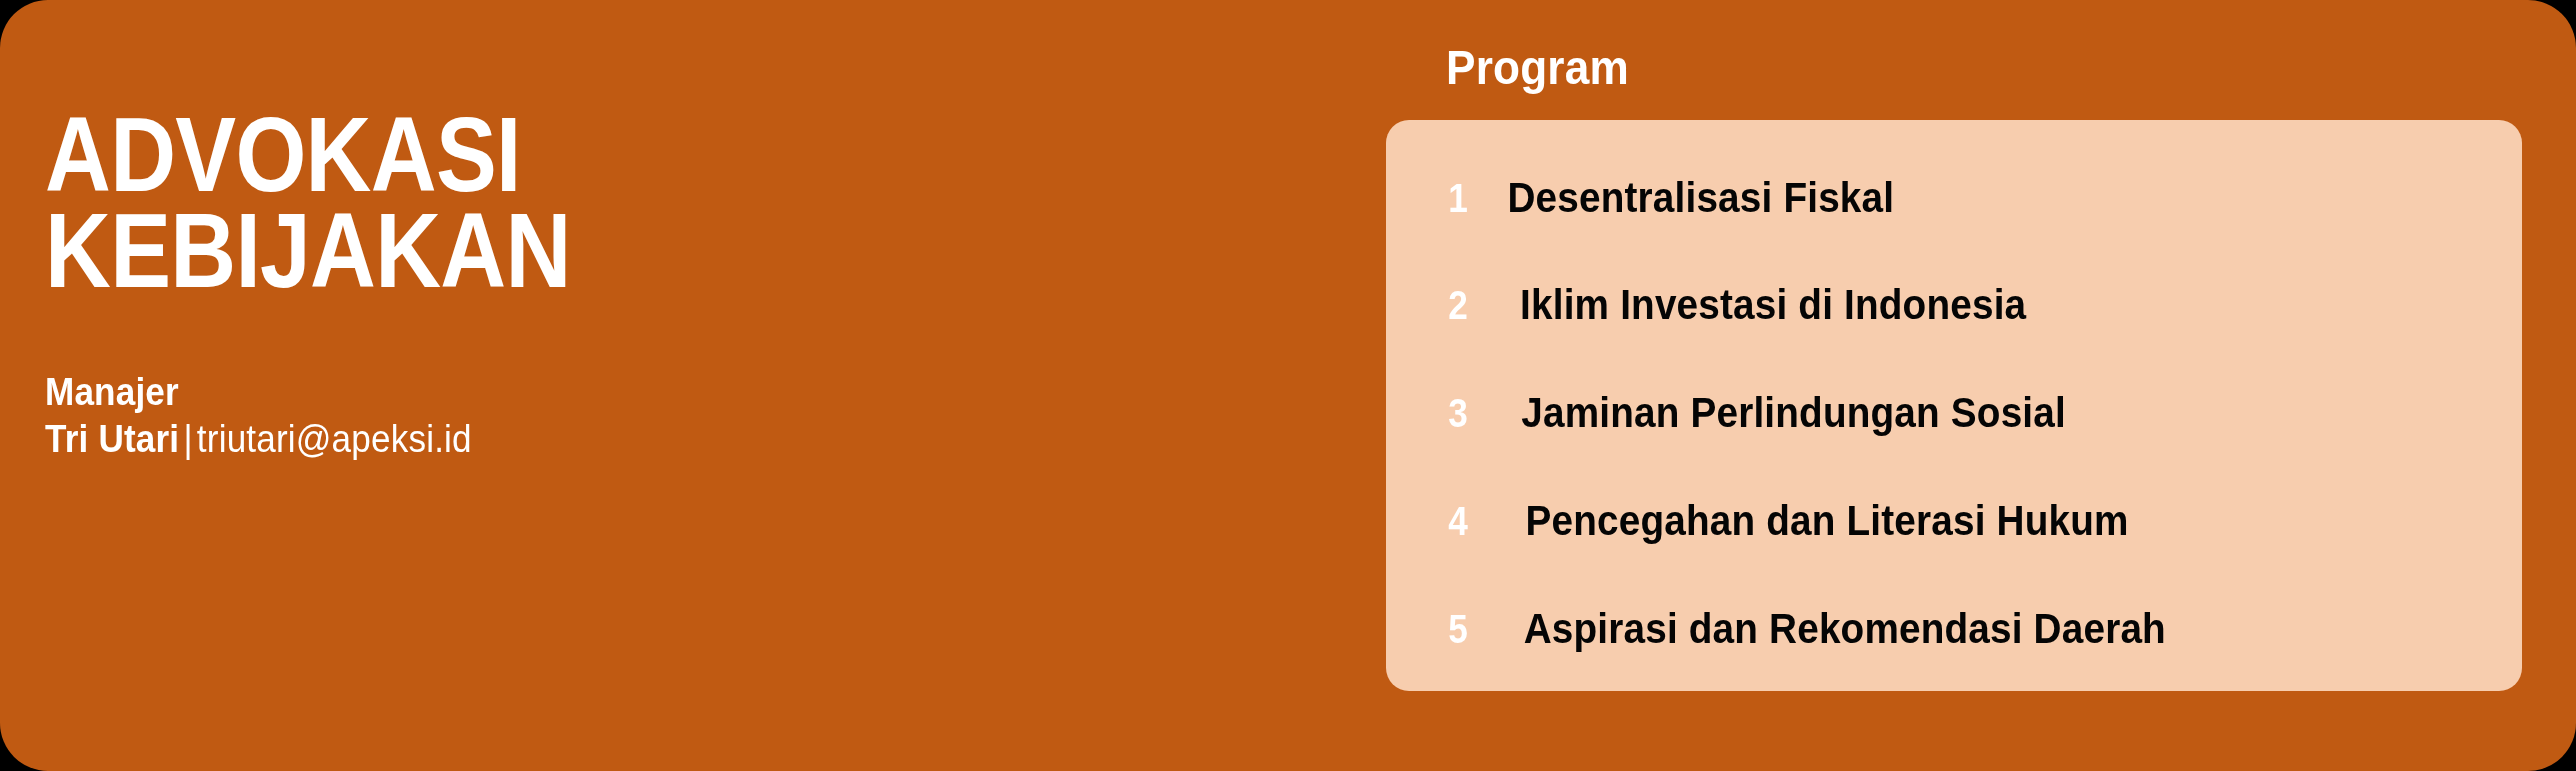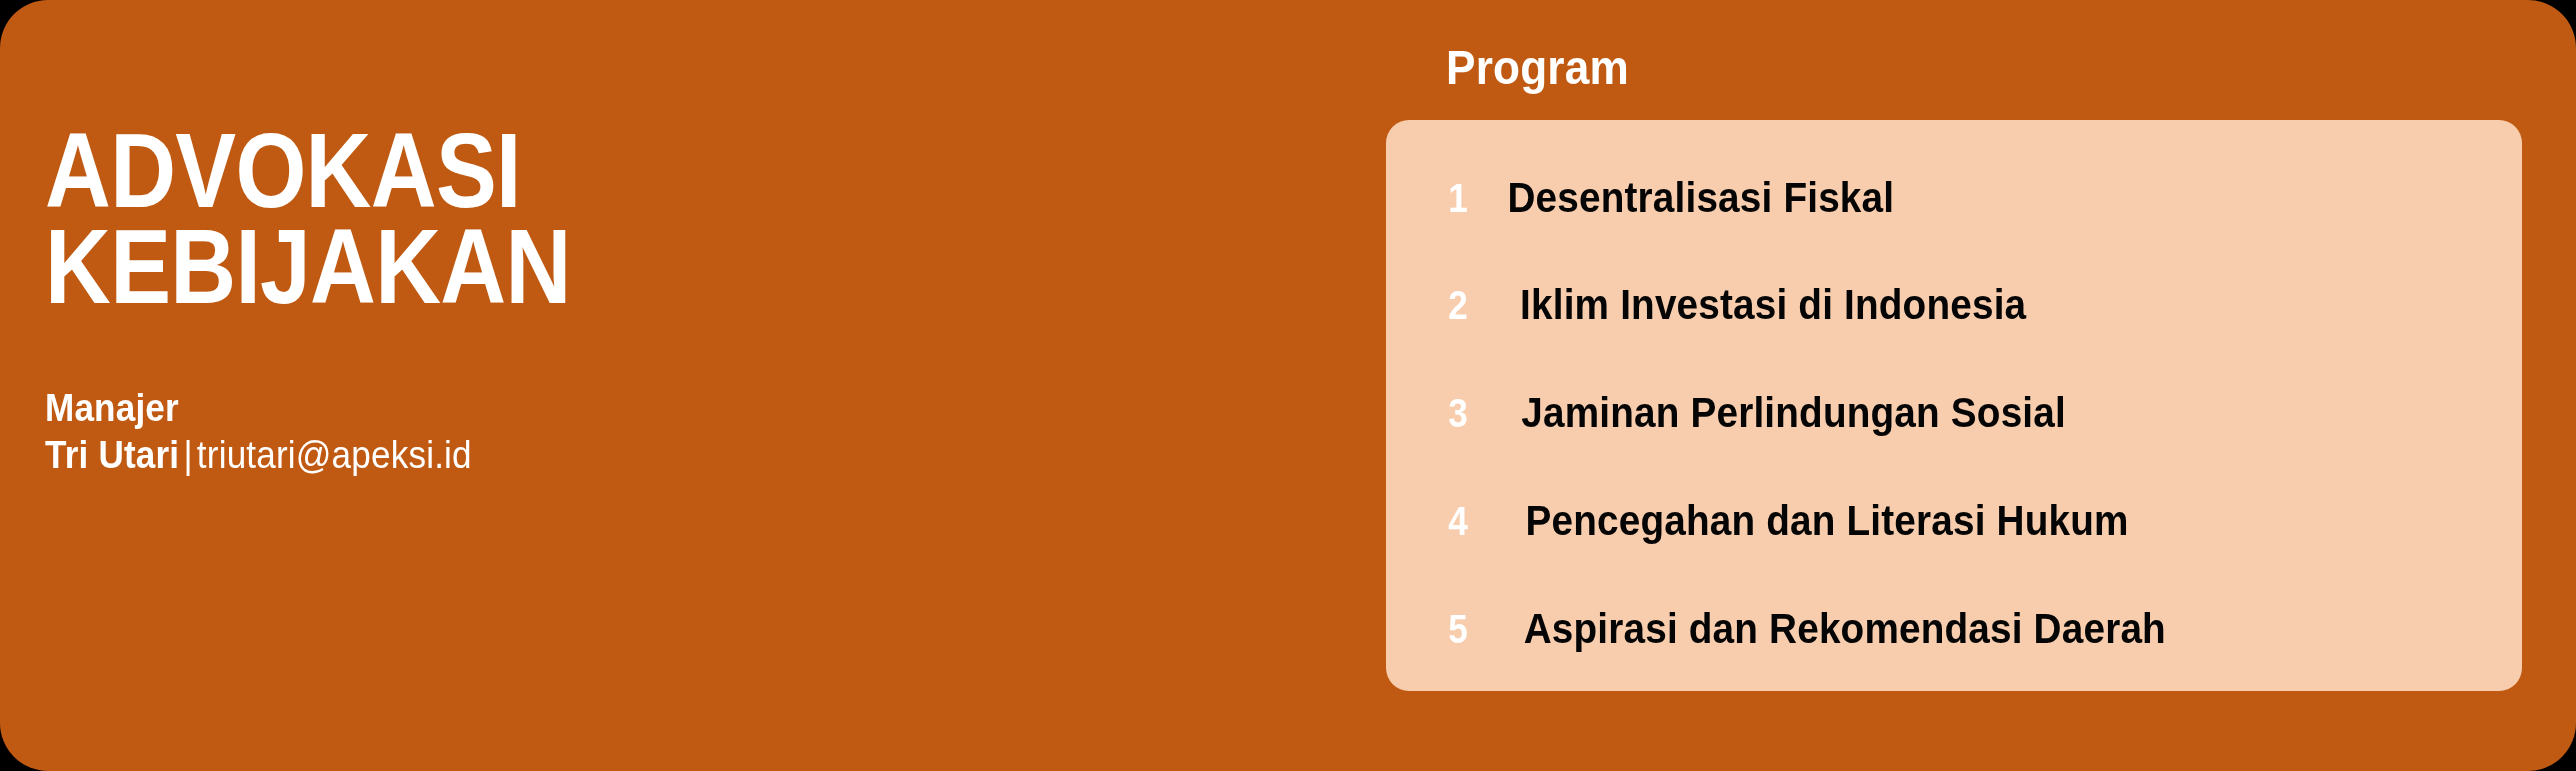--- a/index.html
+++ b/index.html
@@ -30,21 +30,21 @@
     width: 2576px;
     height: 771px;
     background: #C05A12;
     border-radius: 48px;
   }
 
   
   .left-block {
     position: absolute;
     left: 45px;
-    top: 51px;
+    top: 35px;
     width: 1311px;
   }
 
   .headline {
     font-family: "Liberation Sans Narrow", "Liberation Sans", sans-serif;
     color: #FFFFFF;
     font-weight: 700;
     font-size: 106px;
     line-height: 96px;
     letter-spacing: -0.8px;

